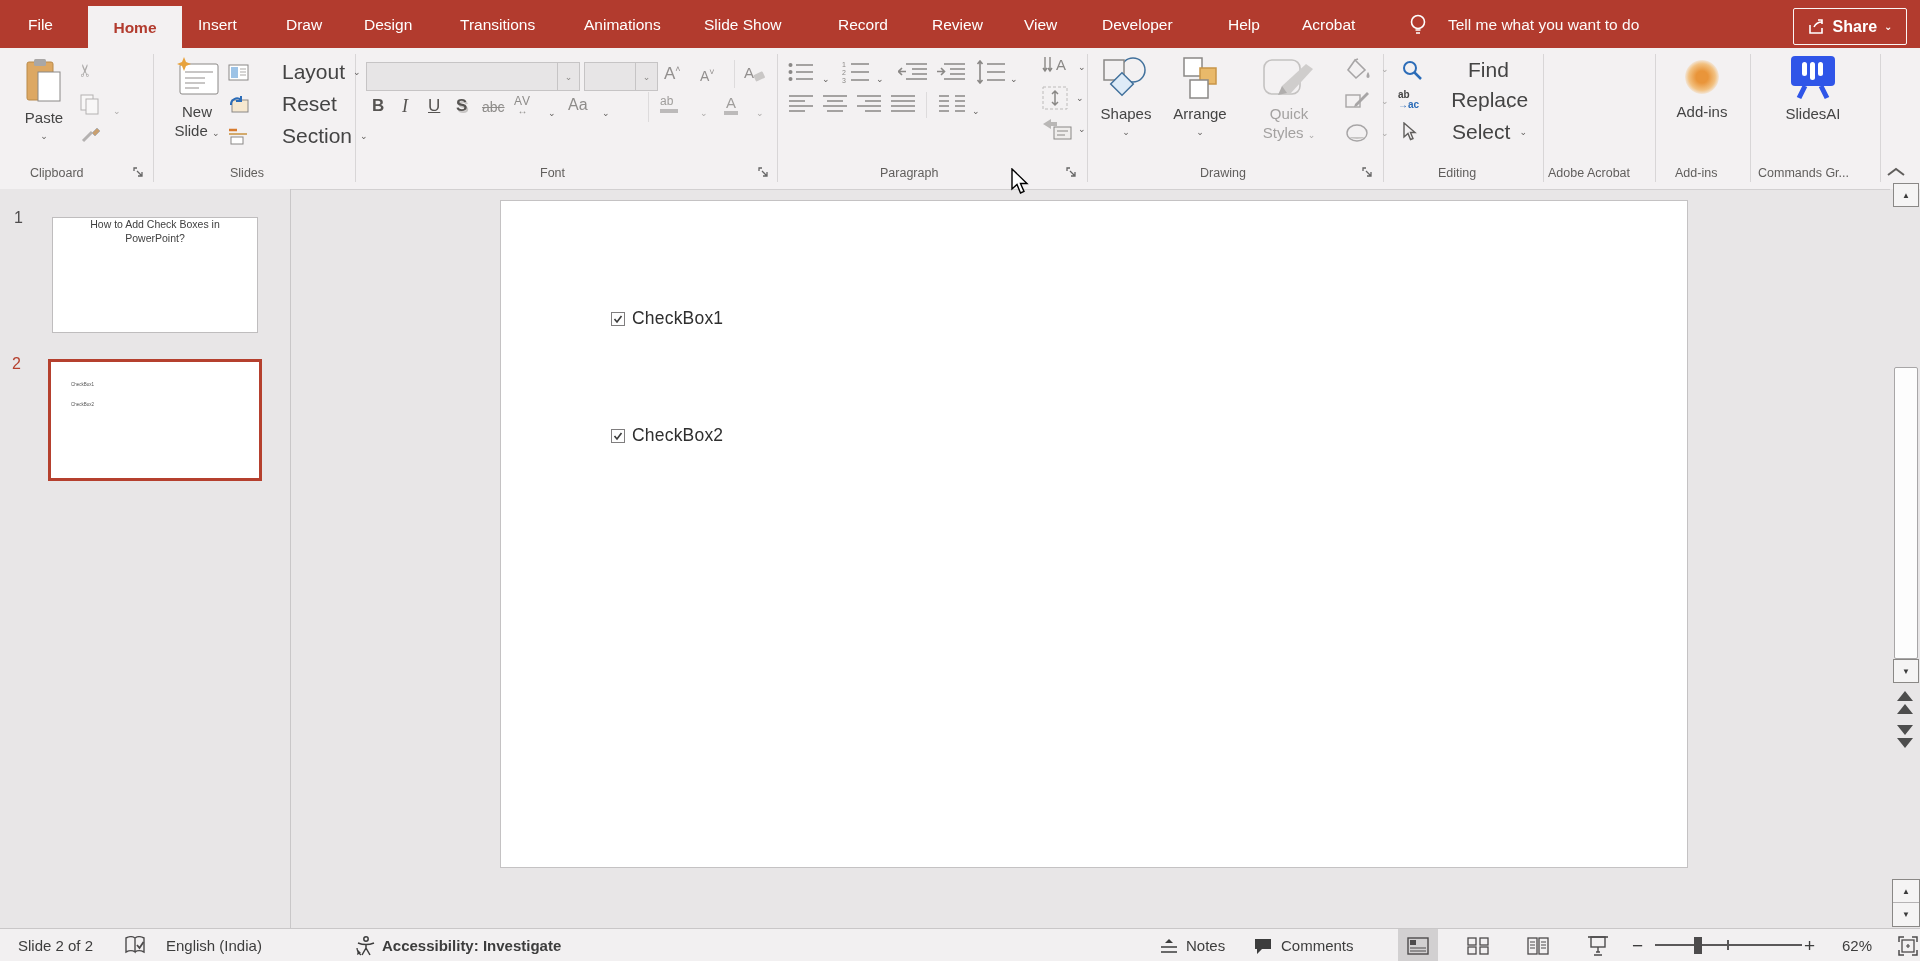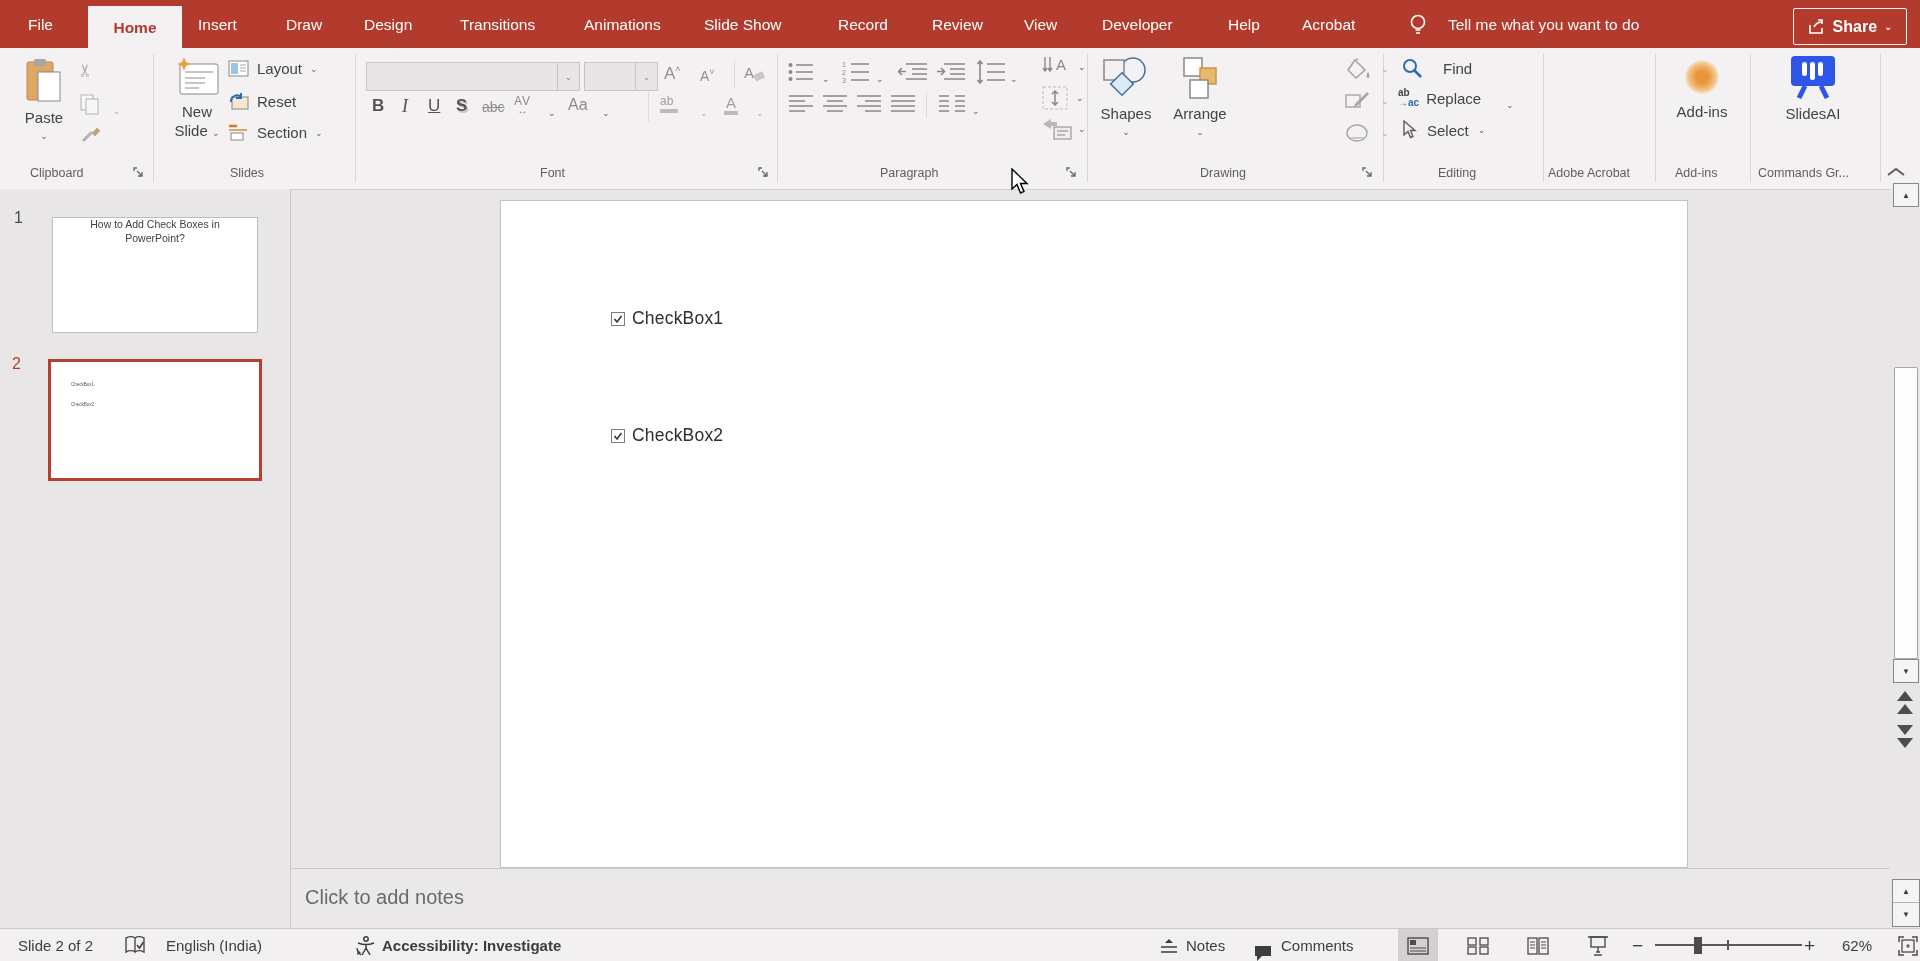--- a/index.html
+++ b/index.html
@@ -12,21 +12,21 @@
   .tab{position:absolute;top:0;height:48px;line-height:50px;color:#fff;font-size:15.5px;cursor:default;}
   .tab-home{position:absolute;top:6px;height:42px;background:#F3F1F2;color:#B23B2E;
             font-size:15.5px;font-weight:600;line-height:44px;text-align:center;}
   #share-btn{position:absolute;left:1793px;top:8px;width:112px;height:35px;border:1px solid rgba(255,255,255,.95);
              border-radius:2px;color:#fff;font-size:16px;font-weight:600;display:flex;align-items:center;justify-content:center;gap:7px;}
   #tellme{position:absolute;left:1448px;top:0;height:48px;line-height:50px;color:rgba(255,255,255,.97);font-size:15.5px;}
   
   #ribbon{position:absolute;left:0;top:48px;width:1920px;height:141px;background:#F3F1F2;border-bottom:1px solid #D2D0D1;}
   .vsep{position:absolute;top:6px;width:1px;height:128px;background:#D8D6D7;}
   .rlbl{position:absolute;top:118px;font-size:12.5px;color:#605E5C;white-space:nowrap;text-align:right;}
-  .rtxt{font-size:15px;color:#444;white-space:nowrap;}
+  .rtxt{font-size:21px;color:#444;white-space:nowrap;margin-left:25px;}
   .chv{font-size:9px;color:#605E5C;}
   .gchv{font-size:9px;color:#ABA9A8;}
   .bigbtn{position:absolute;text-align:center;color:#444;font-size:15px;line-height:19px;}
   .launch{position:absolute;top:119px;width:12px;height:12px;}
   .combo{position:absolute;height:27px;background:#E7E5E6;border:1px solid #C6C4C5;display:flex;}
   .combo .dd{margin-left:auto;width:21px;border-left:1px solid #C6C4C5;display:flex;align-items:center;justify-content:center;color:#8A8886;font-size:9px;}
   
   #leftpanel{position:absolute;left:0;top:189px;width:290px;height:739px;background:#E8E6E7;border-right:1px solid #C9C7C8;}
   .thumb{position:absolute;background:#fff;border:1px solid #BFBDBE;}
   #thumb2{border:3px solid #B5402E;}
@@ -327,20 +327,30 @@
       <span style="display:inline-block">
         <svg width="48" height="44" viewBox="0 0 48 44">
             <rect x="8" y="2" width="18" height="18" fill="#fff" stroke="#8A8886" stroke-width="1.5"></rect>
             <rect x="24" y="12" width="16" height="16" fill="#E9B96A" stroke="#C89548" stroke-width="1.5"></rect>
             <rect x="14" y="24" width="18" height="18" fill="#fff" stroke="#8A8886" stroke-width="1.5"></rect>
           </svg>
       </span>
       <div><span>Arrange</span></div>
       <div class="chv">⌄</div>
     </div>
+    <div class="bigbtn" style="left:1245px;top:8px;width:88px;color:#A3A1A0">
+      <span style="display:inline-block">
+        <svg width="62" height="44" viewBox="0 0 62 44">
+            <rect x="6" y="4" width="36" height="34" rx="8" fill="none" stroke="#C4C2C1" stroke-width="1.6"></rect>
+            <path d="M24 30L48 8l7 5-22 24-10 2z" fill="#CFCDCC"></path>
+            <path d="M24 30l-4 9 9-2" fill="#B0AEAD"></path>
+          </svg>
+      </span>
+      <div><span>Quick</span><br><span>Styles</span> <span class="gchv">⌄</span></div>
+    </div>
     <div class="abs" style="left:1345px;top:10px;display:flex;gap:10px;align-items:center">
       <svg width="26" height="22" viewBox="0 0 26 22">
           <path d="M10 2L20 12l-9 8-8-8z" fill="none" stroke="#A7A5A6" stroke-width="1.6"></path>
           <path d="M10 2l3-1" stroke="#A7A5A6" stroke-width="1.6"></path>
           <path d="M23 14c2 3 2 6 0 6s-2-3 0-6z" fill="#A7A5A6"></path>
         </svg>
       <span class="gchv">⌄</span>
     </div>
     <div class="abs" style="left:1345px;top:42px;display:flex;gap:10px;align-items:center">
       <svg width="26" height="22" viewBox="0 0 26 22">
@@ -440,23 +450,20 @@
     <div class="cbrow" style="left:110px;top:224px">
       <span class="cbglyph">
         <svg width="12" height="12" viewBox="0 0 12 12" style="position:absolute;left:0;top:0">
             <path d="M2.5 6l2.5 3 4.5-6" fill="none" stroke="#3A3A3A" stroke-width="1.6"></path>
           </svg>
       </span>
       <span class="cbtext">CheckBox2</span>
     </div>
   </div>
 
-  <div id="notespane">
-    <div style="position:absolute;left:14px;top:17px;font-size:20px;color:#6A6A6A">Click to add notes</div>
-  </div>
 
   <div id="vscroll">
     <div class="sbtn" style="top:-6px">▲</div>
     <div class="abs" style="left:4px;top:178px;width:22px;height:290px;background:#FDFDFD;border:1px solid #A8A6A7;border-radius:2px"></div>
     <div class="sbtn" style="top:470px">▼</div>
     <span class="abs" style="left:6px;top:502px">
       <svg width="18" height="26" viewBox="0 0 18 26">
           <path d="M9 0l8 10H1zM9 13l8 10H1z" fill="#4D4D4D"></path>
         </svg>
     </span>
@@ -490,21 +497,21 @@
     </span>
     <div class="sitem" style="left:382px;font-weight:700">Accessibility: Investigate</div>
 
     <div class="sitem" style="left:1160px;display:flex;align-items:center;gap:8px">
       <svg width="18" height="16" viewBox="0 0 18 16">
           <path d="M9 1l4 4H5z" fill="#3D3D3D"></path>
           <path d="M1 9h16M1 14h16" stroke="#3D3D3D" stroke-width="1.6"></path>
         </svg>
       <span>Notes</span>
     </div>
-    <div class="sitem" style="left:1253px;display:flex;align-items:flex-end;gap:8px">
+    <div class="sitem" style="left:1253px;display:flex;align-items:center;gap:8px">
       <svg width="20" height="18" viewBox="0 0 20 18">
           <path d="M2 2h16v10H9l-5 5v-5H2z" fill="#3D3D3D"></path>
         </svg>
       <span>Comments</span>
     </div>
 
     <div class="viewbtn active" style="left:1398px">
       <svg width="22" height="18" viewBox="0 0 22 18">
           <rect x="1" y="1" width="20" height="16" fill="none" stroke="#4D4B4C" stroke-width="1.4"></rect>
           <rect x="3" y="3" width="6" height="5" fill="#4D4B4C"></rect>

